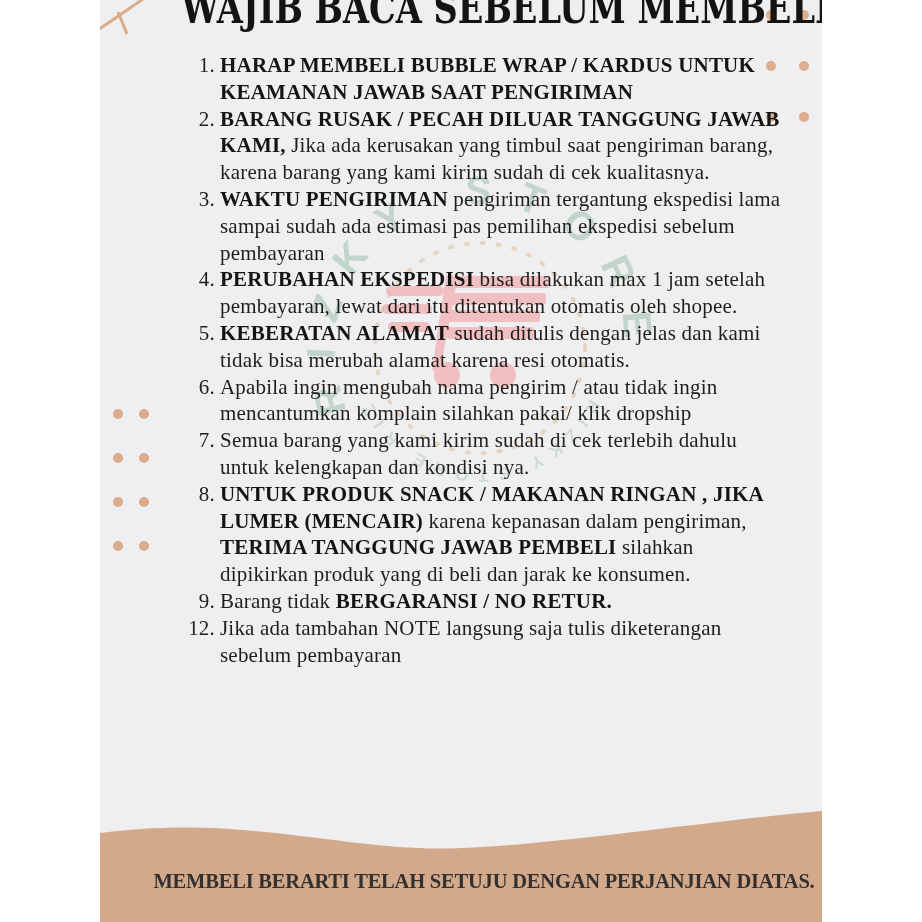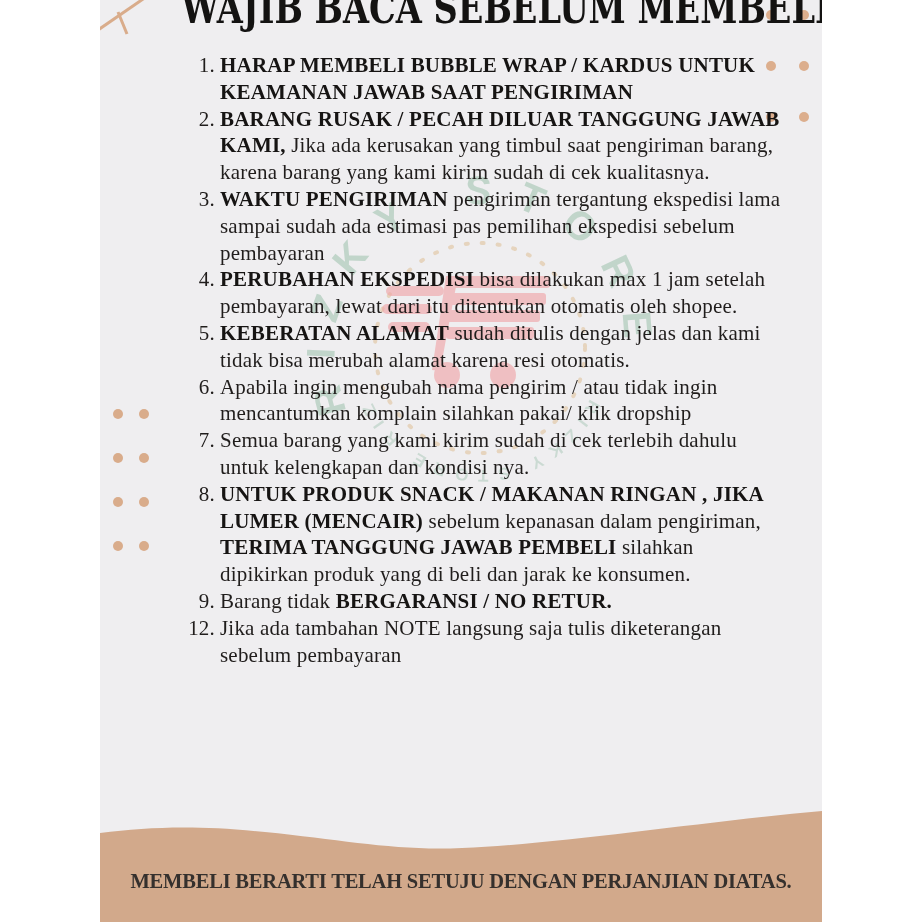--- a/index.html
+++ b/index.html
@@ -53,21 +53,21 @@
     flex:0 0 30px;text-align:right;padding-right:5px;
     font-weight:400;color:#201d1c;
   }
   .txt{flex:0 0 562px;max-width:562px;}
   .b{font-weight:700;color:#161413;}
   
   .banner-wave{position:absolute;left:0;top:808px;width:722px;height:114px;z-index:4;}
   .banner-text{
     position:absolute;left:0;top:868px;width:722px;z-index:5;
     text-align:center;font-size:20.5px;line-height:27.5px;
-    font-weight:600;color:#35302d;letter-spacing:-0.2px;
+    font-weight:600;color:#35302d;letter-spacing:-0.2px;padding-left:23px;
   }
 </style>
 </head>
 <body>
 
 <div class="stage">
   <div class="poster">
 
     <svg class="branch" width="70" height="50" viewBox="0 0 70 50">
       <line x1="2" y1="36" x2="50" y2="3" stroke="#d9ac8b" stroke-width="3"></line>
@@ -151,21 +151,21 @@
       <li>
         <span class="num">6.</span>
         <span class="txt"><span></span><span class="b"></span><span>Apabila ingin mengubah nama pengirim / atau tidak ingin mencantumkan komplain silahkan pakai/ klik dropship</span><span class="b"></span><span></span></span>
       </li>
       <li>
         <span class="num">7.</span>
         <span class="txt"><span></span><span class="b"></span><span>Semua barang yang kami kirim sudah di cek terlebih dahulu untuk kelengkapan dan kondisi nya.</span><span class="b"></span><span></span></span>
       </li>
       <li>
         <span class="num">8.</span>
-        <span class="txt"><span></span><span class="b">UNTUK PRODUK SNACK / MAKANAN RINGAN , JIKA LUMER (MENCAIR)</span><span> sebelum kepanasan dalam pengiriman, </span><span class="b">TERIMA TANGGUNG JAWAB PEMBELI</span><span> silahkan dipikirkan produk yang di beli dan jarak ke konsumen.</span></span>
+        <span class="txt"><span></span><span class="b">UNTUK PRODUK SNACK / MAKANAN RINGAN , JIKA LUMER (MENCAIR)</span><span> karena kepanasan dalam pengiriman, </span><span class="b">TERIMA TANGGUNG JAWAB PEMBELI</span><span> silahkan dipikirkan produk yang di beli dan jarak ke konsumen.</span></span>
       </li>
       <li>
         <span class="num">9.</span>
         <span class="txt"><span>Barang tidak </span><span class="b">BERGARANSI / NO RETUR.</span><span></span><span class="b"></span><span></span></span>
       </li>
       <li>
         <span class="num">12.</span>
         <span class="txt"><span></span><span class="b"></span><span>Jika ada tambahan NOTE langsung saja tulis diketerangan sebelum pembayaran</span><span class="b"></span><span></span></span>
       </li>
     </ol>

